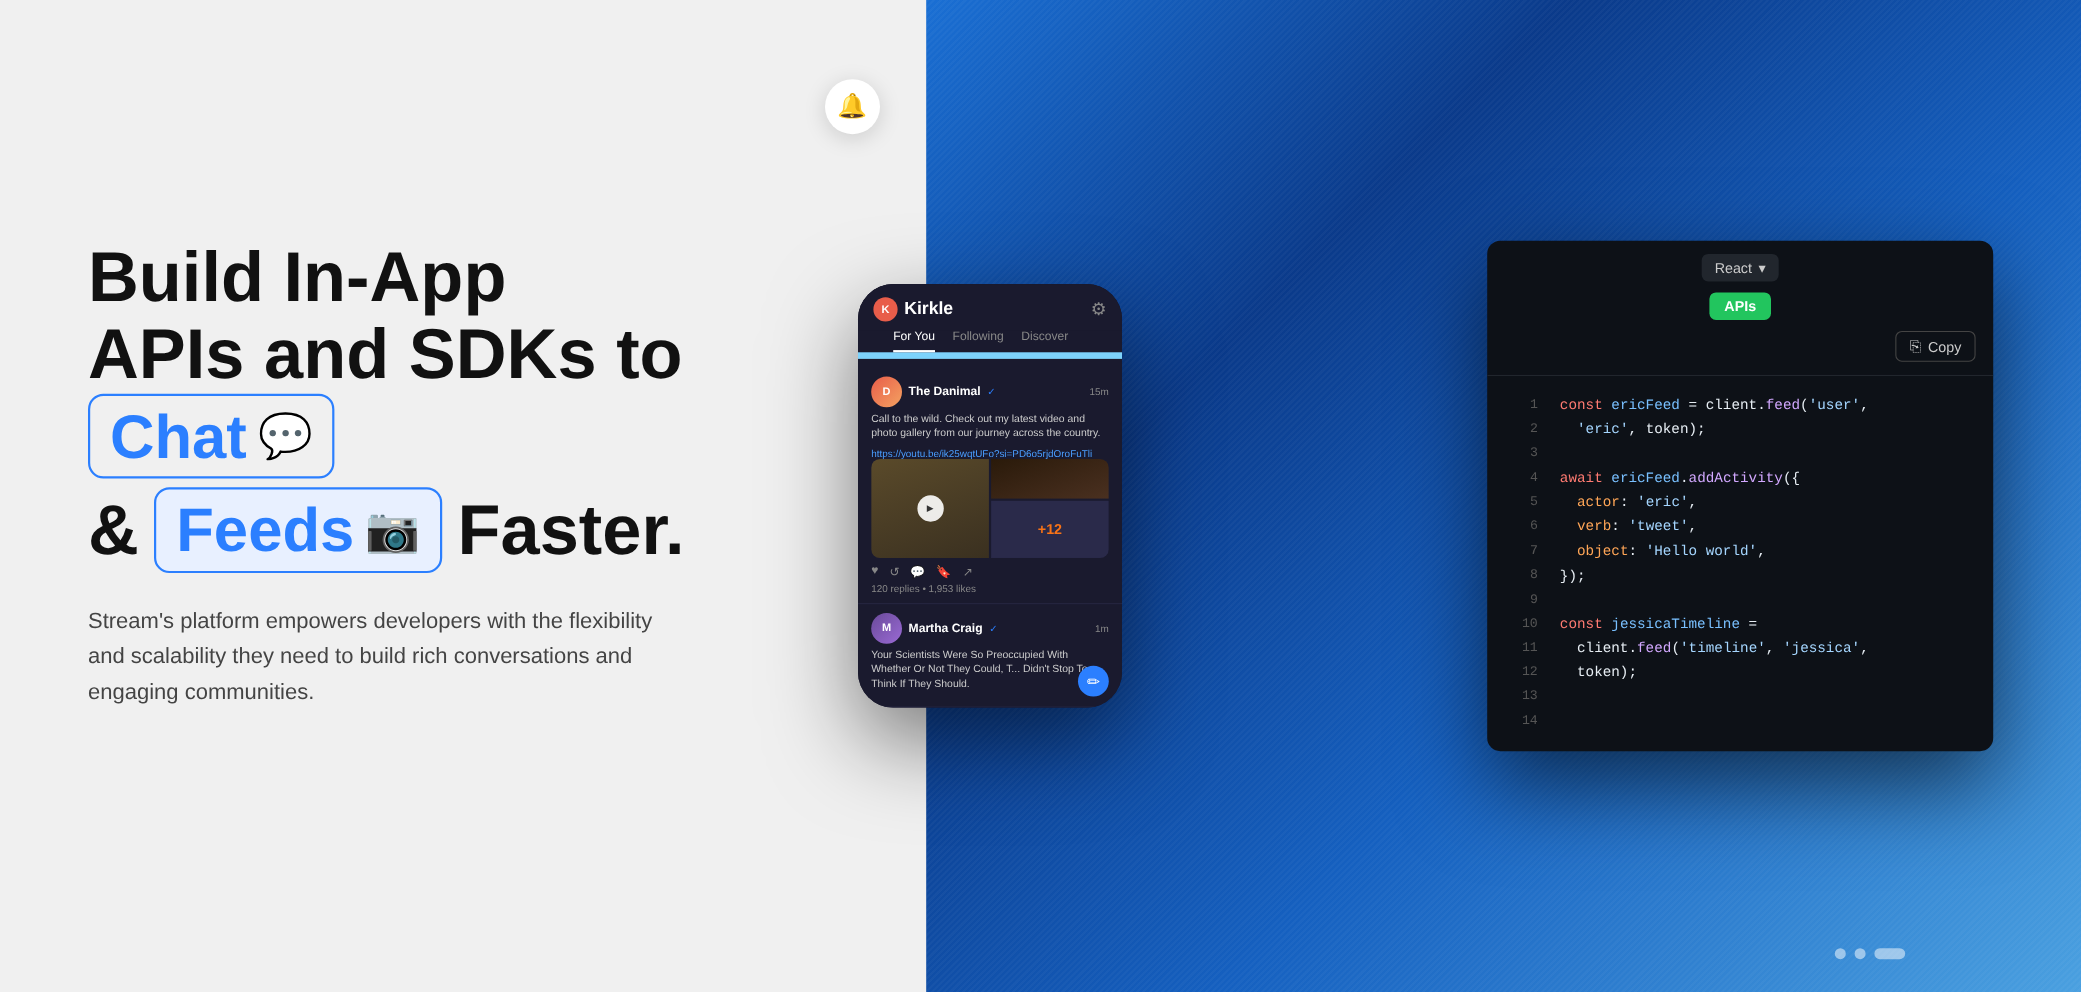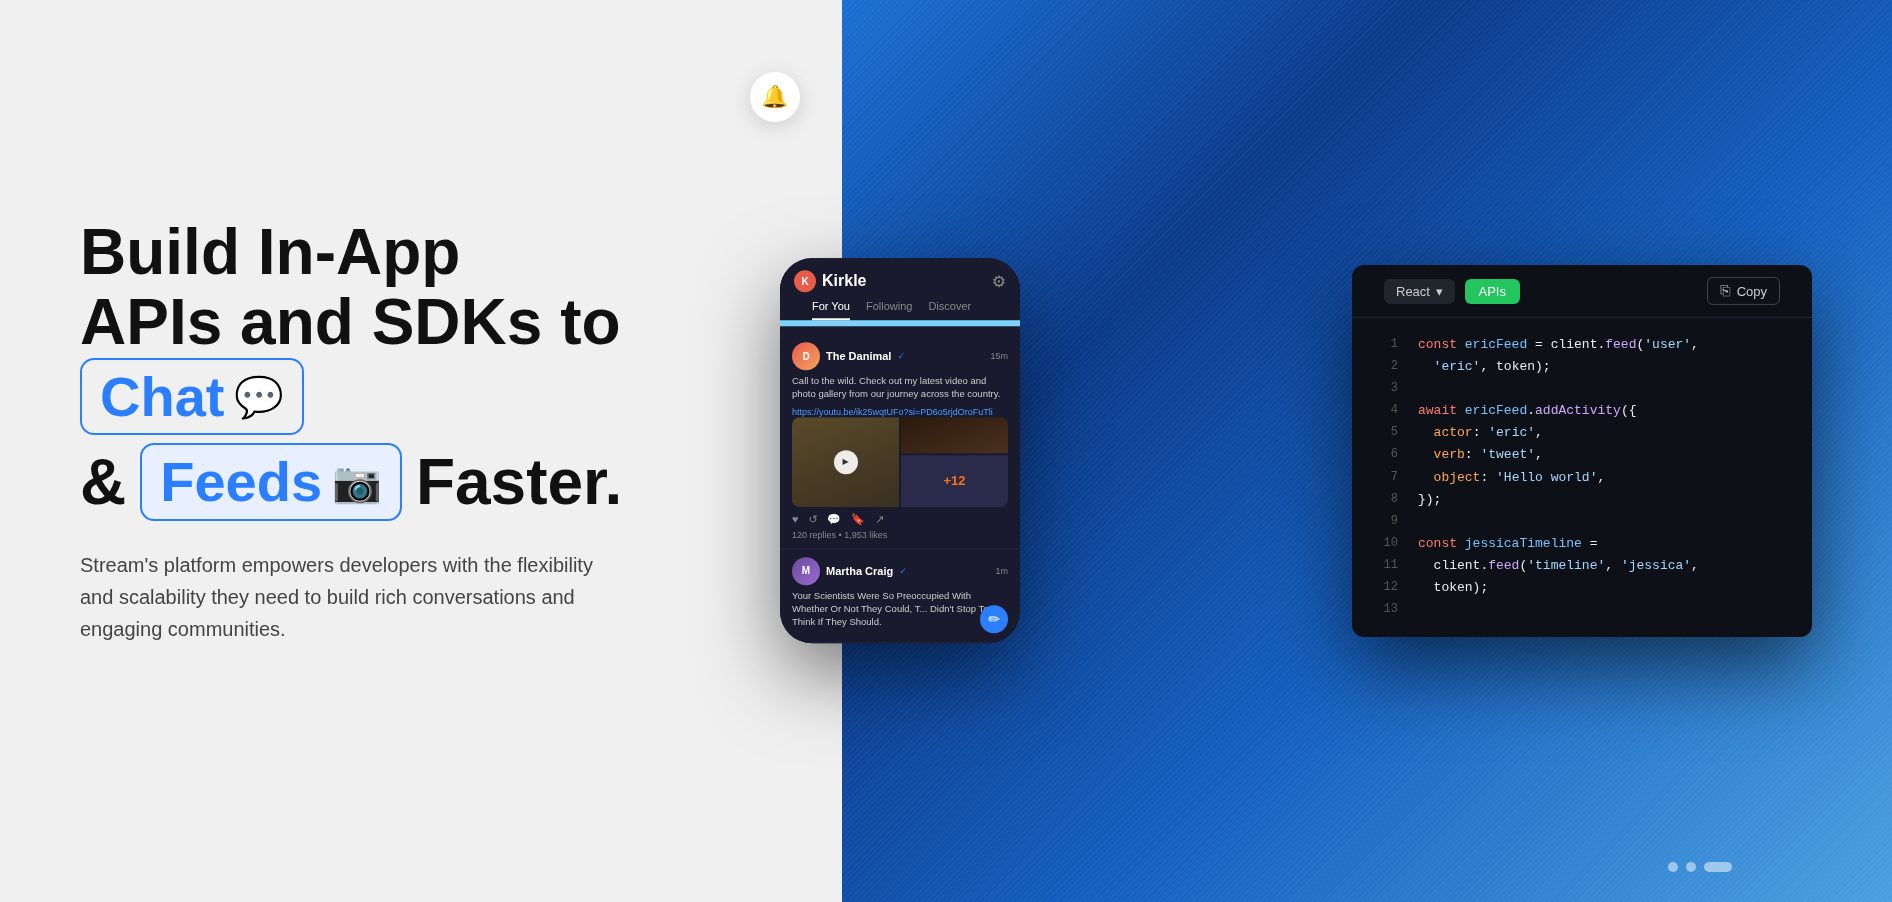--- a/index.html
+++ b/index.html
@@ -391,23 +391,24 @@
       background: #0d1117;
       border-radius: 12px;
       overflow: hidden;
       box-shadow: 0 30px 80px rgba(0,0,0,0.6);
       z-index: 6;
     }
 
     .code-header {
       display: flex;
       align-items: center;
-      padding: 12px 32px;
+      padding: 12px 16px;
       gap: 10px;
       border-bottom: 1px solid #21262d;
+      flex-direction: column;
     }
 
     .code-tab-react {
       background: #21262d;
       color: #ccc;
       border: none;
       border-radius: 6px;
       padding: 5px 12px;
       font-size: 13px;
       cursor: pointer;
@@ -416,21 +417,21 @@
       gap: 6px;
     }
 
     .code-tab-apis {
       background: #22c55e;
       color: #fff;
       border: none;
       border-radius: 6px;
       padding: 5px 14px;
       font-size: 13px;
-      font-weight: 400;
+      font-weight: 700;
       cursor: pointer;
     }
 
     .code-copy-btn {
       margin-left: auto;
       background: transparent;
       color: #ccc;
       border: 1px solid #444;
       border-radius: 6px;
       padding: 5px 12px;
@@ -710,20 +711,24 @@
         <div class="code-line">
           <span class="line-num">12</span>
           <span class="line-content">
             <span>&nbsp;&nbsp;token);</span>
           </span>
         </div>
         <div class="code-line">
           <span class="line-num">13</span>
           <span class="line-content">&nbsp;</span>
         </div>
+        <div class="code-line">
+          <span class="line-num">14</span>
+          <span class="line-content">&nbsp;</span>
+        </div>
 
       </div>
     </div>
 
     <div class="pagination-dots">
       <div class="dot"></div>
       <div class="dot"></div>
       <div class="dot-pill"></div>
     </div>
 

